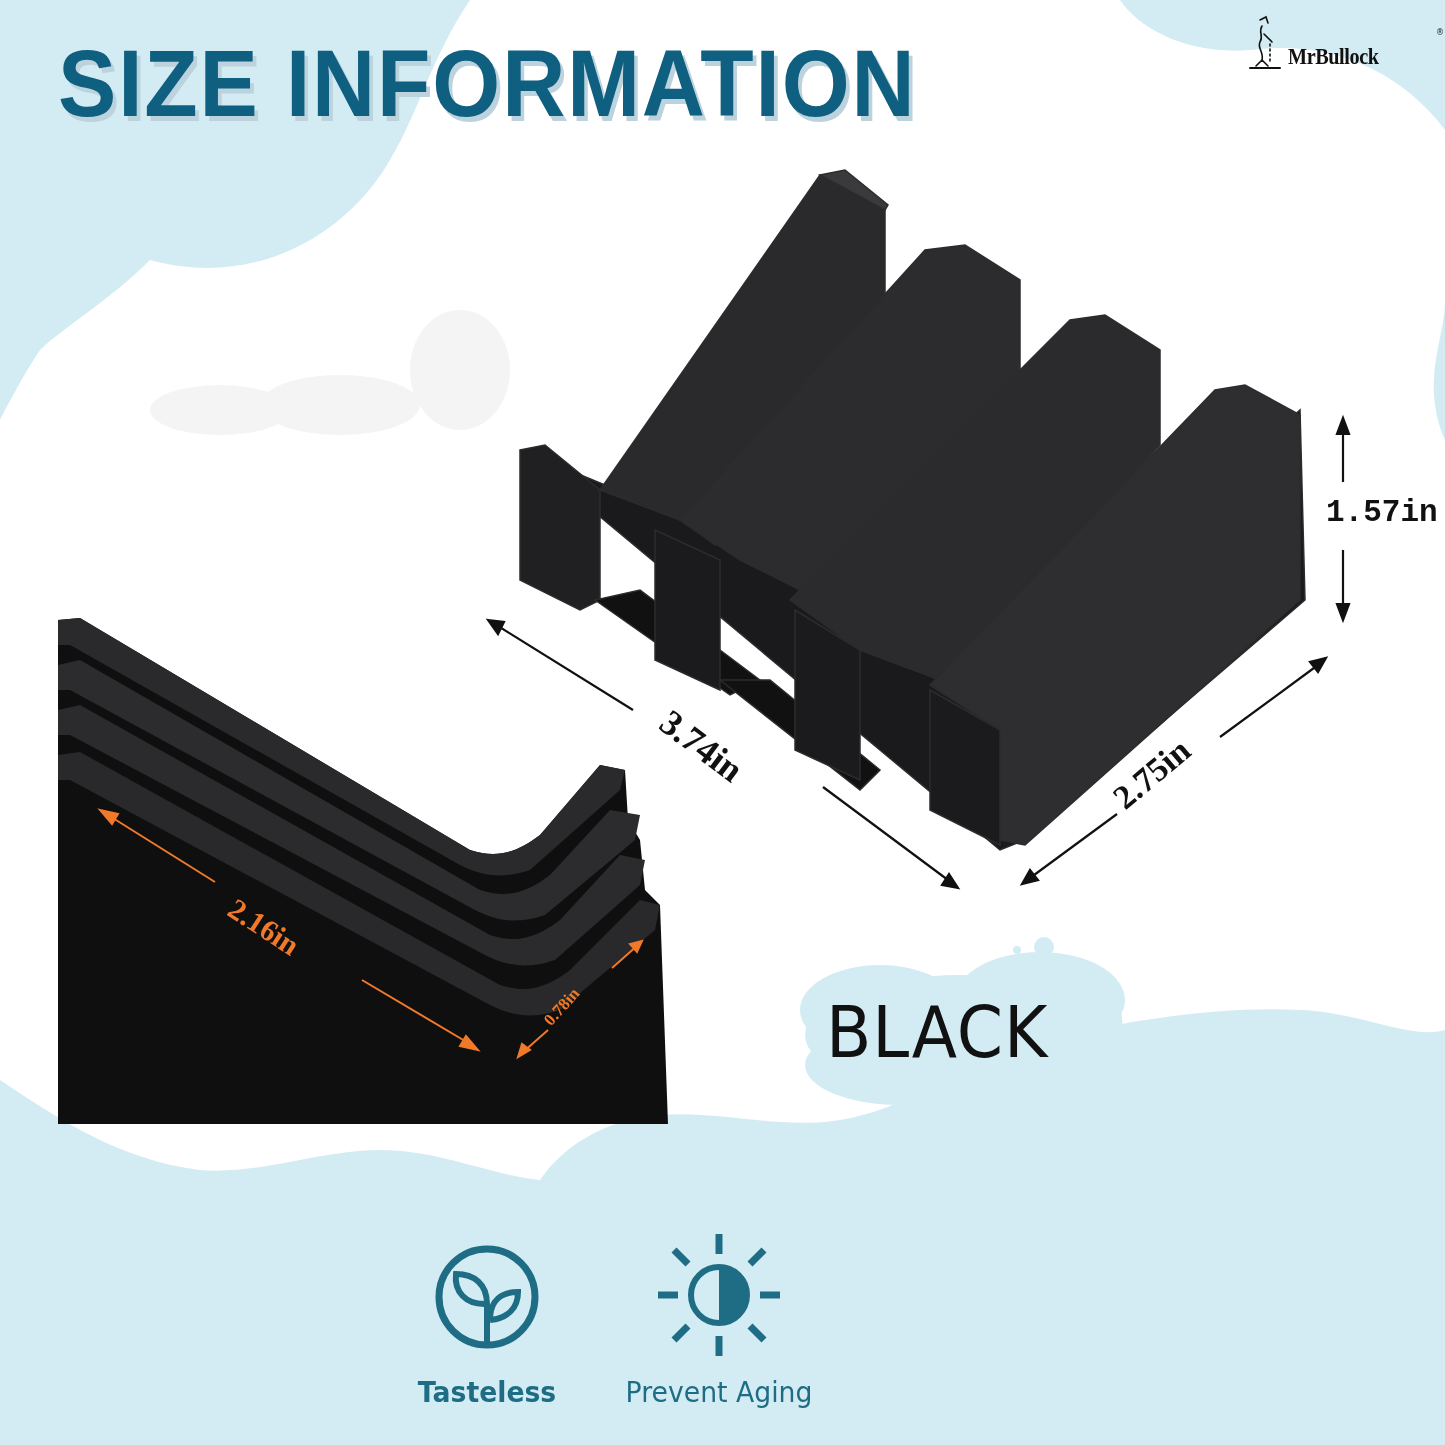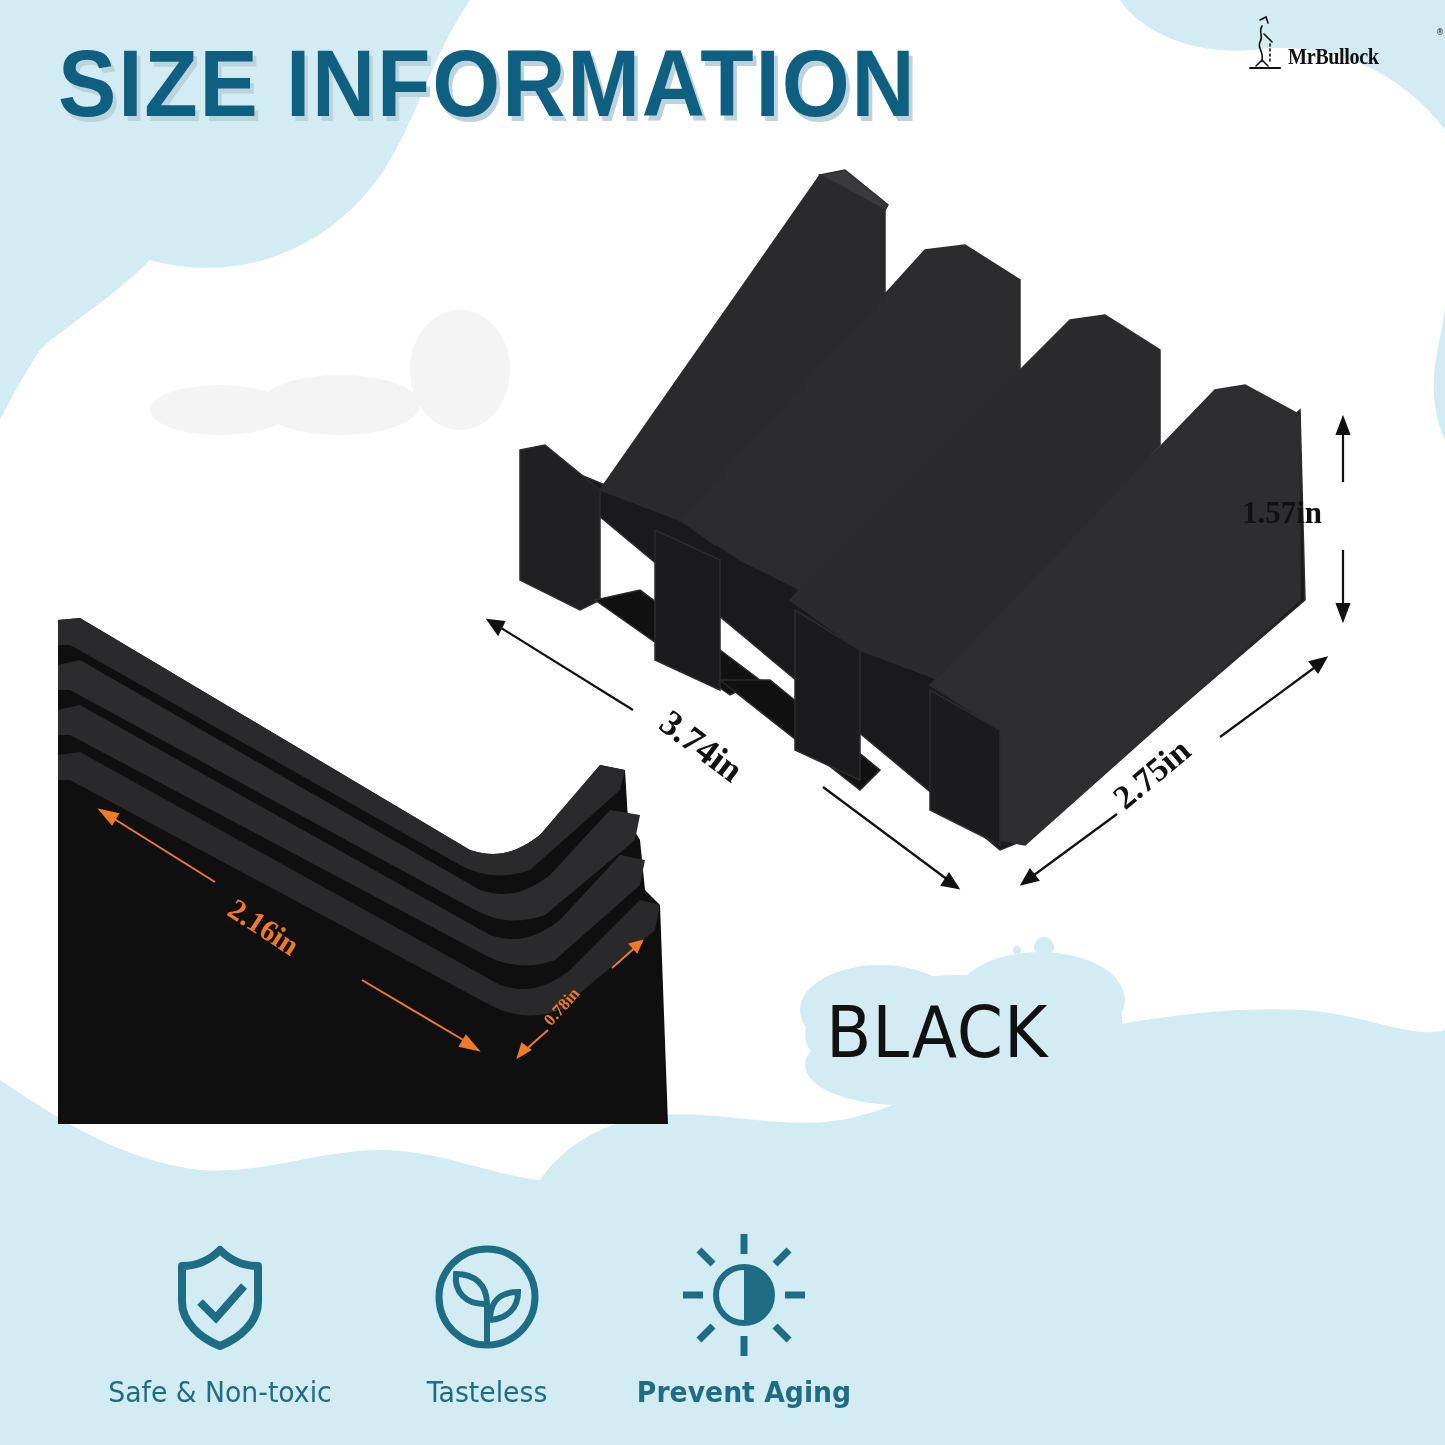--- a/index.html
+++ b/index.html
@@ -28,21 +28,21 @@
   .brand-reg { position: absolute; left: 192px; top: 16px; font-size: 8px; color: #222; }
   .brand-logo { position: absolute; left: 2px; top: 2px; width: 40px; height: 58px; }
 
   .product-svg { position: absolute; left: 0; top: 0; width: 1445px; height: 1445px; }
 
   .dim {
     position: absolute;
     font-family: "Liberation Serif", serif; font-weight: 700;
     white-space: nowrap; transform-origin: center center;
   }
-  .dim-height { left: 1242px; top: 495px; font-size: 31px; color: #111; }
+  .dim-height { left: 1326px; top: 495px; font-size: 31px; color: #111; font-family: Liberation Mono, monospace; }
   .dim-length { left: 655px; top: 725px; font-size: 36px; color: #111; transform: rotate(37deg); }
   .dim-width  { left: 1108px; top: 755px; font-size: 34px; color: #111; transform: rotate(-40deg); }
   .dim-slope  { left: 225px; top: 910px; font-size: 30px; color: #f07a2a; transform: rotate(33deg); }
   .dim-depth  { left: 540px; top: 997px; font-size: 17px; color: #f07a2a; transform: rotate(-48deg); }
 
   .color-badge {
     position: absolute; left: 826px; top: 990px;
     font-family: "DejaVu Sans", sans-serif; font-size: 72px; font-weight: 400;
     color: #111; letter-spacing: 1px;
     transform: scaleX(0.92); transform-origin: left top;
@@ -167,39 +167,32 @@
 
 <div class="dim dim-height">1.57in</div>
 <div class="dim dim-length">3.74in</div>
 <div class="dim dim-width">2.75in</div>
 <div class="dim dim-slope">2.16in</div>
 <div class="dim dim-depth">0.78in</div>
 
 <div class="color-badge">BLACK</div>
 
 <div class="features">
-  <div class="feature" style="left:80px;">
-    <svg class="ico" width="100" height="110" viewBox="0 0 100 110">
-      <path d="M50 8 C38 20 24 24 12 24 L12 60 C12 80 30 96 50 104 C70 96 88 80 88 60 L88 24 C76 24 62 20 50 8 Z" fill="none" stroke="#1e6d85" stroke-width="8" stroke-linejoin="round"></path>
-      <path d="M30 60 L46 76 L74 44" fill="none" stroke="#1e6d85" stroke-width="8"></path>
-    </svg>
-    <div class="label">Safe &amp; Non-toxic</div>
-  </div>
-
-  <div class="feature" style="left:347px;">
+
+  <div class="feature" style="left:347px;font-weight:bold;">
     <svg class="ico" width="110" height="110" viewBox="0 0 110 110">
       <circle cx="55" cy="55" r="48" fill="none" stroke="#1e6d85" stroke-width="7"></circle>
       <path d="M55 100 L55 62" stroke="#1e6d85" stroke-width="6"></path>
       <path d="M55 62 C55 42 42 32 24 32 C22 50 34 62 52 62" fill="none" stroke="#1e6d85" stroke-width="6"></path>
       <path d="M58 78 C58 58 70 50 86 50 C86 66 76 76 58 78" fill="none" stroke="#1e6d85" stroke-width="6"></path>
     </svg>
     <div class="label">Tasteless</div>
   </div>
 
-  <div class="feature" style="left:604px;font-weight:bold;">
+  <div class="feature" style="left:579px;">
     <svg class="ico" width="130" height="130" viewBox="0 0 130 130" style="top:-6px;">
       <g stroke="#1e6d85" stroke-width="7">
         <line x1="65" y1="4" x2="65" y2="24"></line>
         <line x1="65" y1="106" x2="65" y2="126"></line>
         <line x1="4" y1="65" x2="24" y2="65"></line>
         <line x1="106" y1="65" x2="126" y2="65"></line>
         <line x1="20" y1="20" x2="34" y2="34"></line>
         <line x1="96" y1="96" x2="110" y2="110"></line>
         <line x1="110" y1="20" x2="96" y2="34"></line>
         <line x1="34" y1="96" x2="20" y2="110"></line>

